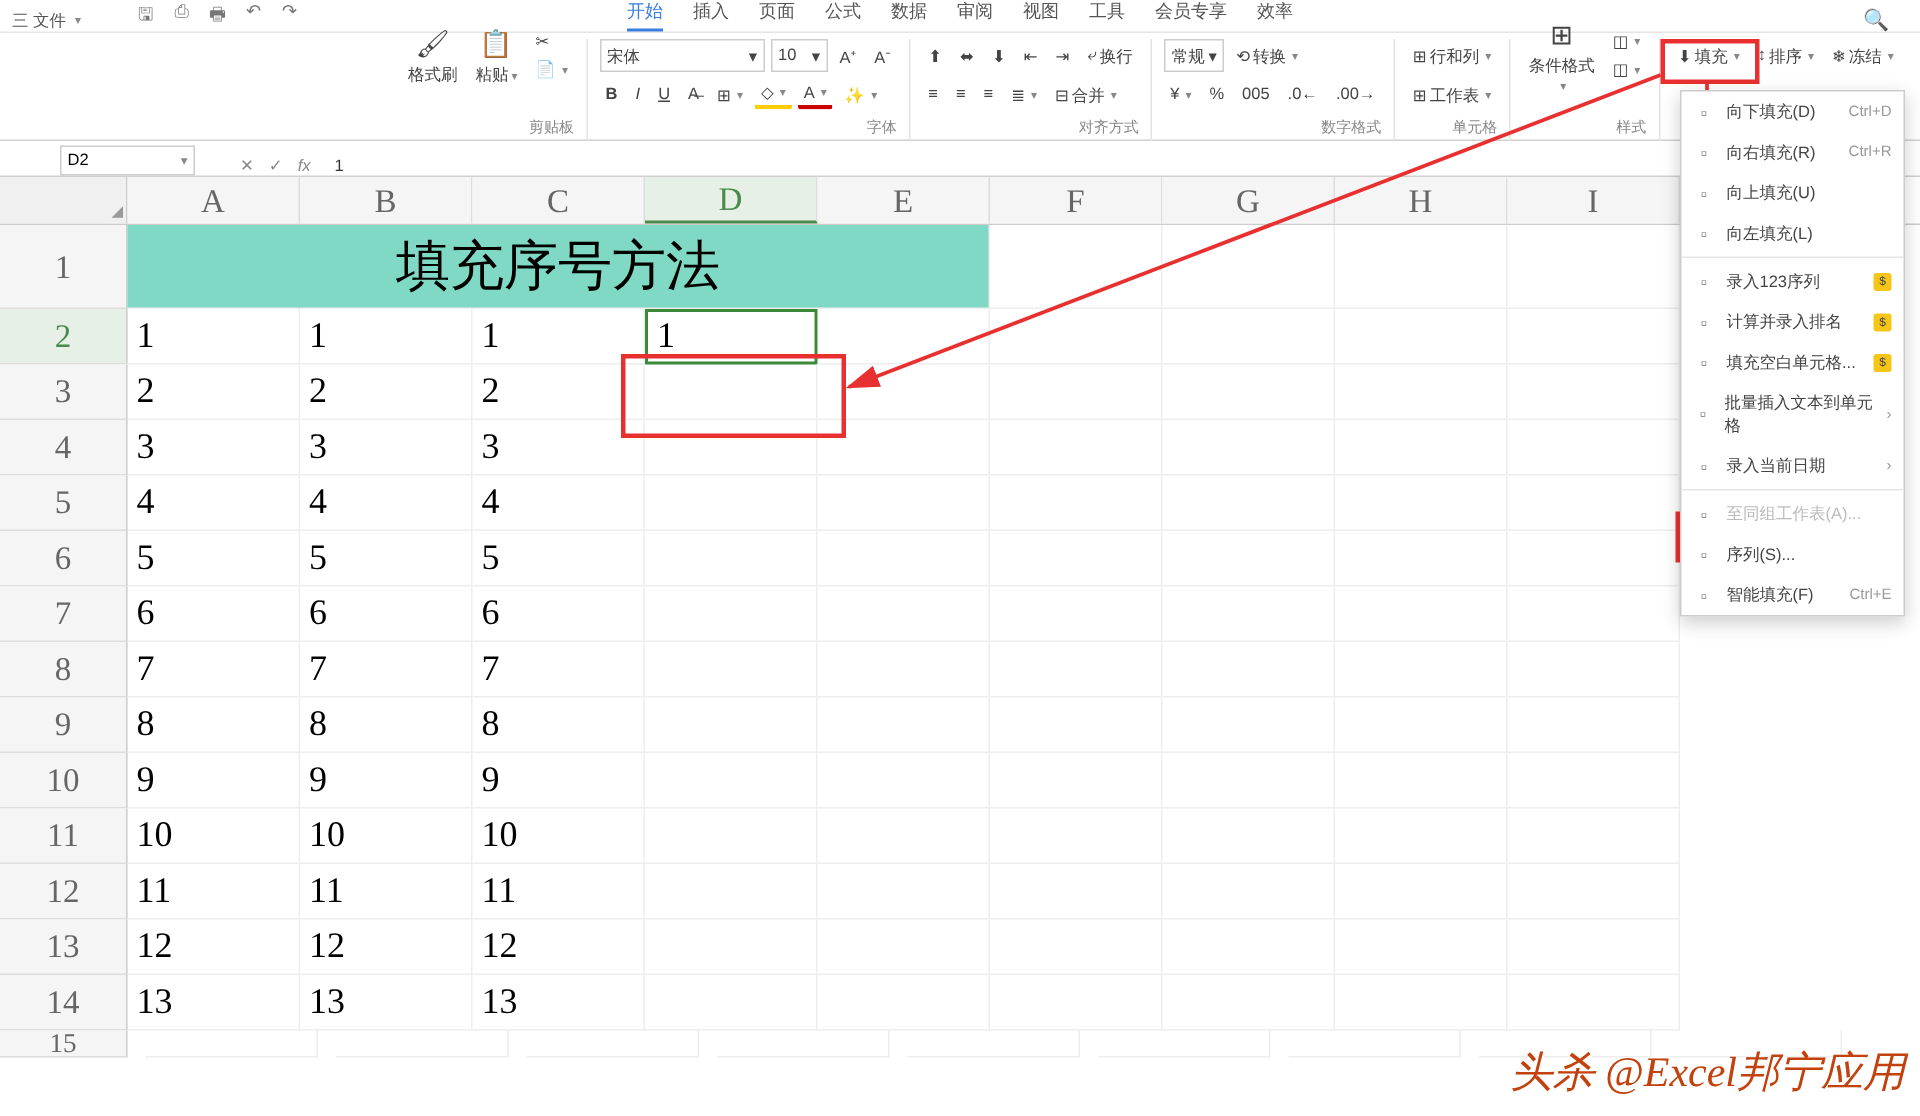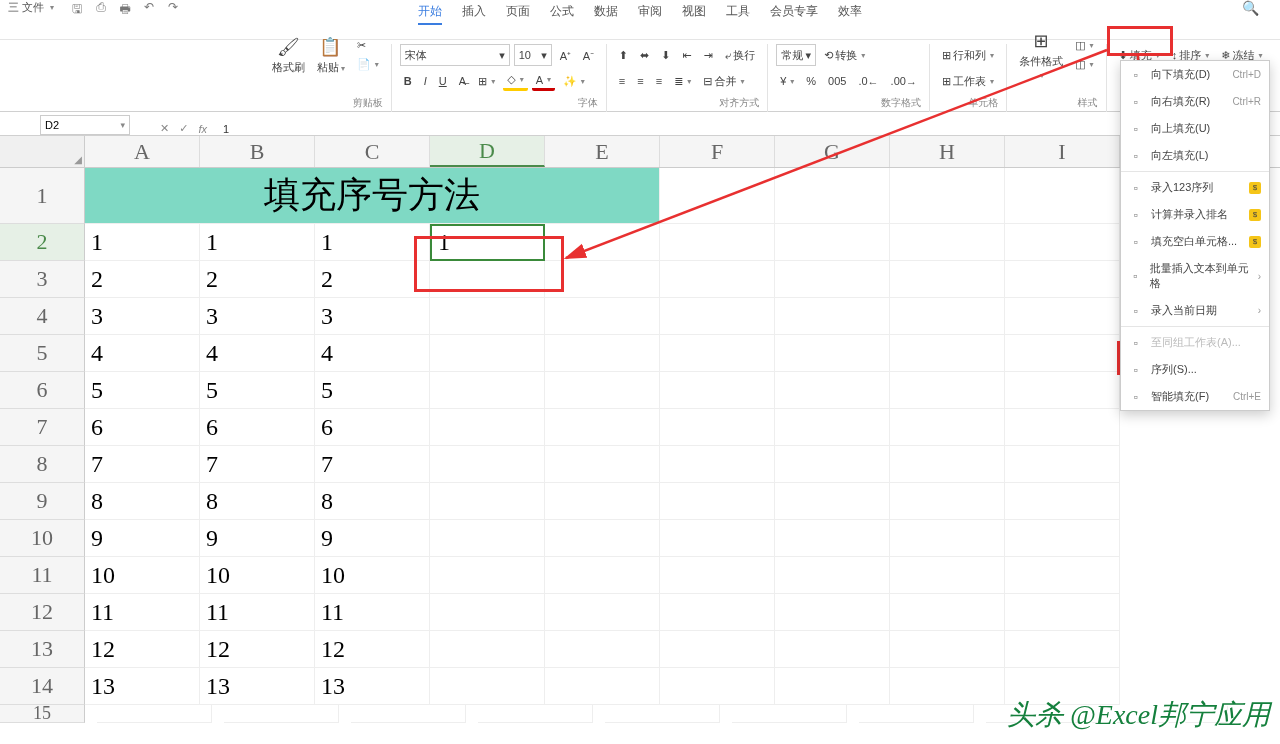--- a/index.html
+++ b/index.html
@@ -1,17 +1,17 @@
 <!DOCTYPE html>
 <html><head>
 <meta charset="utf-8">
 <style>
 * { box-sizing: border-box; margin: 0; padding: 0; font-family: "Microsoft YaHei", sans-serif; }
 body { background: #fff; width: 1280px; height: 744px; overflow: hidden; position: relative; }
-.topbar { height: 40px; background: #fff; border-bottom: 1px solid #e5e5e5; display: flex; align-items: flex-start; font-size: 11px; color: #555; }
+.topbar { height: 22px; background: #fff; border-bottom: 1px solid #e5e5e5; display: flex; align-items: flex-end; font-size: 11px; color: #555; gap: 20px; }
 .topbar .file-menu { display: flex; align-items: center; padding: 0 8px; gap: 6px; }
 .topbar .qat { display: flex; gap: 10px; padding-left: 8px; color: #888; }
 .topbar .tabs { position: absolute; left: 50%; transform: translateX(-50%); display: flex; gap: 20px; font-size: 12px; }
 .topbar .tabs span { padding: 3px 0; cursor: pointer; }
 .topbar .tabs .active { color: #3a7de0; border-bottom: 2px solid #3a7de0; font-weight: 500; }
 .topbar .search { position: absolute; right: 20px; color: #999; font-size: 14px; }
 .ribbon { height: 72px; border-bottom: 1px solid #d0d0d0; display: flex; padding: 4px 0 0 260px; }
 .rgroup { border-right: 1px solid #e3e3e3; padding: 0 8px; display: flex; flex-direction: column; justify-content: space-between; height: 68px; }
 .rgroup .row { display: flex; align-items: center; gap: 4px; height: 22px; font-size: 11px; color: #444; }
 .rgroup .label { text-align: right; font-size: 10px; color: #888; padding-bottom: 2px; }
@@ -40,21 +40,21 @@
 .selcell { border: 2px solid #3a8a3a; }
 .dropdown-menu { position: absolute; right: 10px; top: 60px; width: 150px; background: #fff; border: 1px solid #ccc; box-shadow: 0 4px 12px rgba(0,0,0,0.2); font-size: 11px; z-index: 50; }
 .dropdown-menu .mi { display: flex; align-items: center; padding: 6px 8px; gap: 8px; cursor: pointer; color: #444; justify-content: space-between; }
 .dropdown-menu .mi .l { display: flex; align-items: center; gap: 8px; }
 .dropdown-menu .mi .sc { color: #999; font-size: 10px; }
 .dropdown-menu .mi .badge { display: inline-block; width: 12px; height: 12px; background: #f5c518; border-radius: 2px; font-size: 8px; text-align: center; line-height: 12px; }
 .dropdown-menu .mi.disabled { color: #bbb; }
 .dropdown-menu .sep { height: 1px; background: #e5e5e5; margin: 2px 0; }
 .arrow-line { position: absolute; z-index: 40; pointer-events: none; }
 .red-box { position: absolute; border: 3px solid #e83030; z-index: 30; pointer-events: none; }
-.watermark { position: absolute; right: 10px; bottom: 10px; font-size: 28px; color: #15803d; font-style: italic; font-family: "Microsoft YaHei"; z-index: 60; text-shadow: 1px 1px 0 #fff; }
+.watermark { position: absolute; right: 10px; bottom: 10px; font-size: 28px; color: #c2410c; font-style: italic; font-family: "Microsoft YaHei"; z-index: 60; text-shadow: 1px 1px 0 #fff; }
 .ico-sm{font-size:12px;color:#777;display:inline-block;width:14px;text-align:center;}
 </style>
 </head>
 <body>
 
 <div class="topbar">
   <div class="file-menu">
       <span>三 文件</span>
       <span style="font-size:8px;color:#888">▾</span>
     </div>

